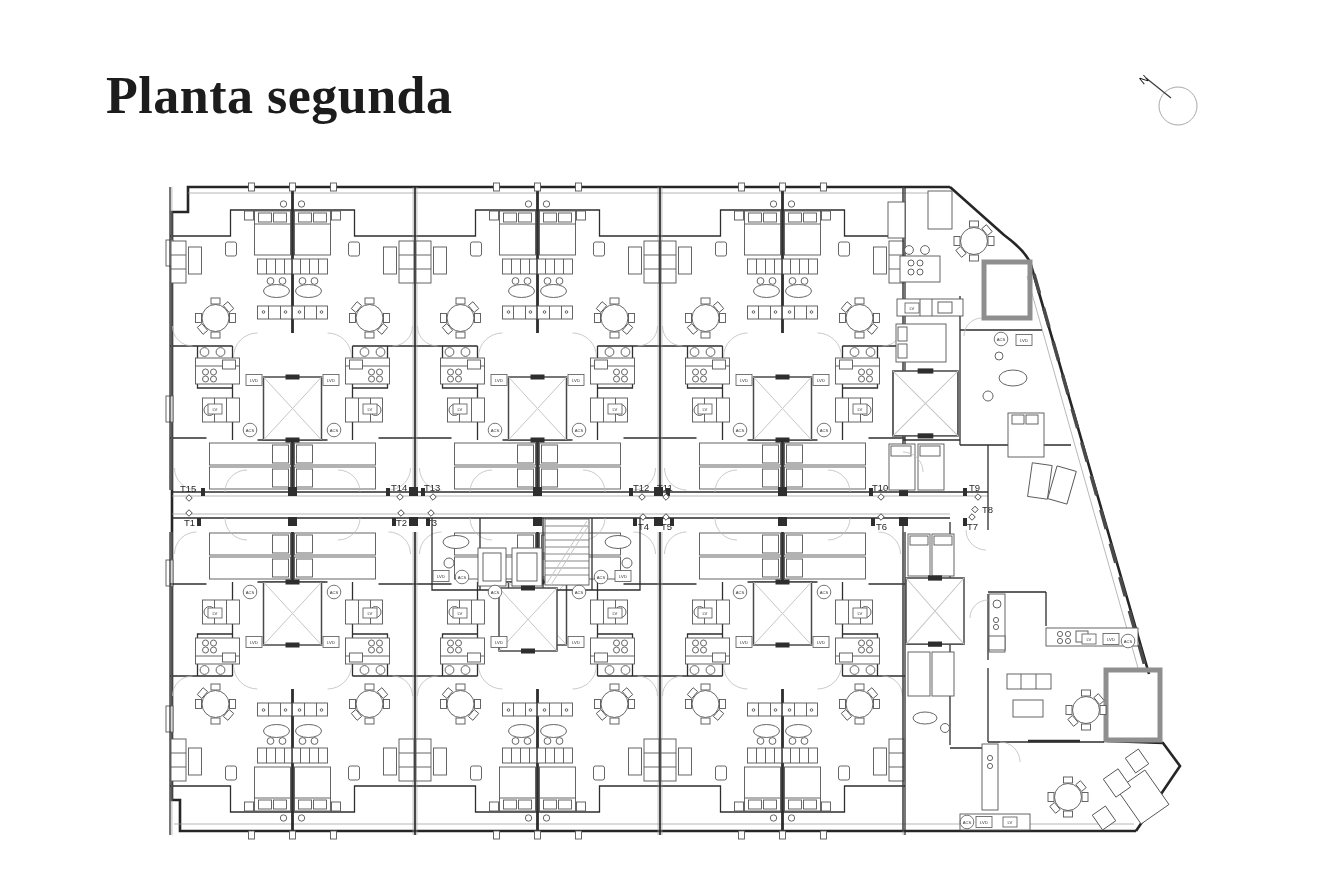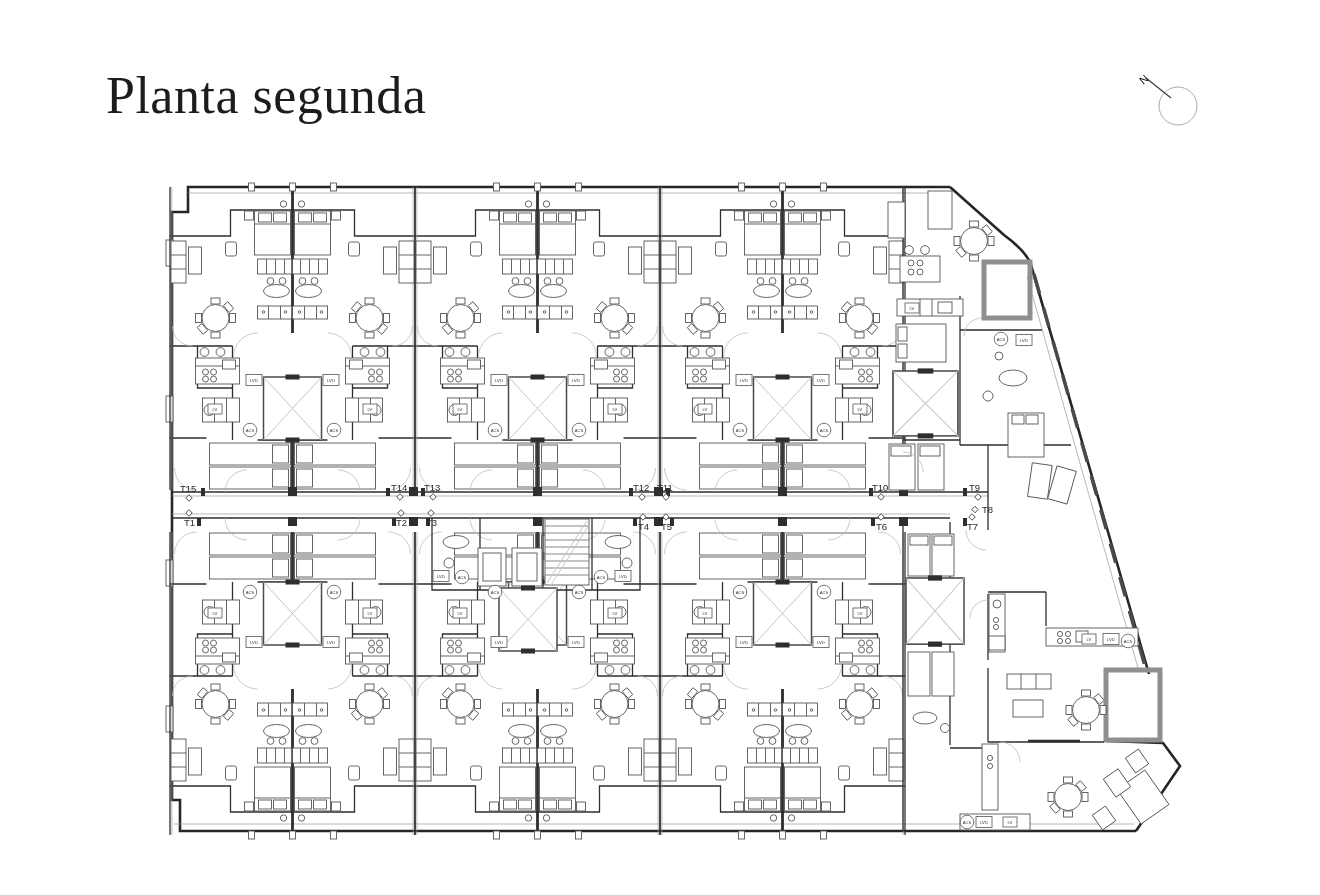--- a/index.html
+++ b/index.html
@@ -1,19 +1,19 @@
 <!DOCTYPE html>
 <html><head>
 <meta charset="utf-8">
 <style>
   html,body{margin:0;padding:0;background:#ffffff;}
   body{width:1320px;height:895px;overflow:hidden;font-family:"Liberation Sans",sans-serif;}
   .sheet{position:relative;width:1320px;height:895px;background:#fff;}
   .title{position:absolute;left:106px;top:66px;margin:0;font-family:"Liberation Serif",serif;
-         font-weight:400;font-size:52px;color:#1c1c1c;letter-spacing:0.5px;}
+         font-weight:700;font-size:52px;color:#1c1c1c;letter-spacing:0.5px;}
   svg{position:absolute;left:0;top:0;}
   
   .outer{stroke:#262626;stroke-width:2.6;fill:none;stroke-linejoin:miter;}
   .w{stroke:#2e2e2e;stroke-width:1.3;fill:none;}
   .w2{stroke:#2e2e2e;stroke-width:2.4;fill:none;}
   .thin2{stroke:#9a9a9a;stroke-width:0.7;fill:none;}
   .dash{stroke:#4a4a4a;stroke-width:3.5;fill:none;stroke-dasharray:20 15;}
   .f{fill:#ffffff;stroke:#555555;stroke-width:0.9;}
   path.f{fill:none;}
   .arc{fill:none;stroke:#bdbdbd;stroke-width:0.8;}

